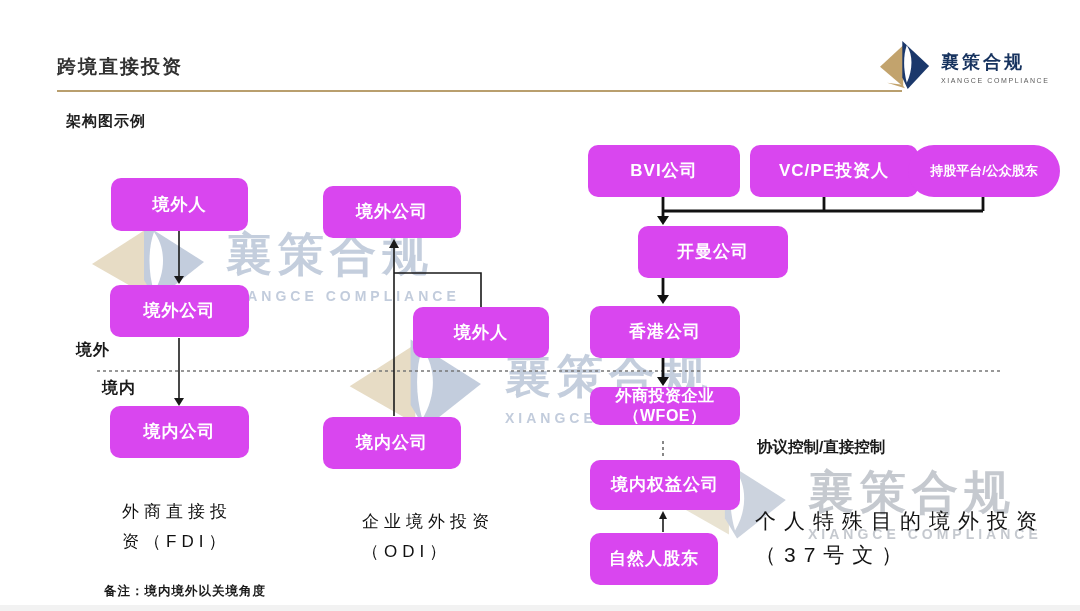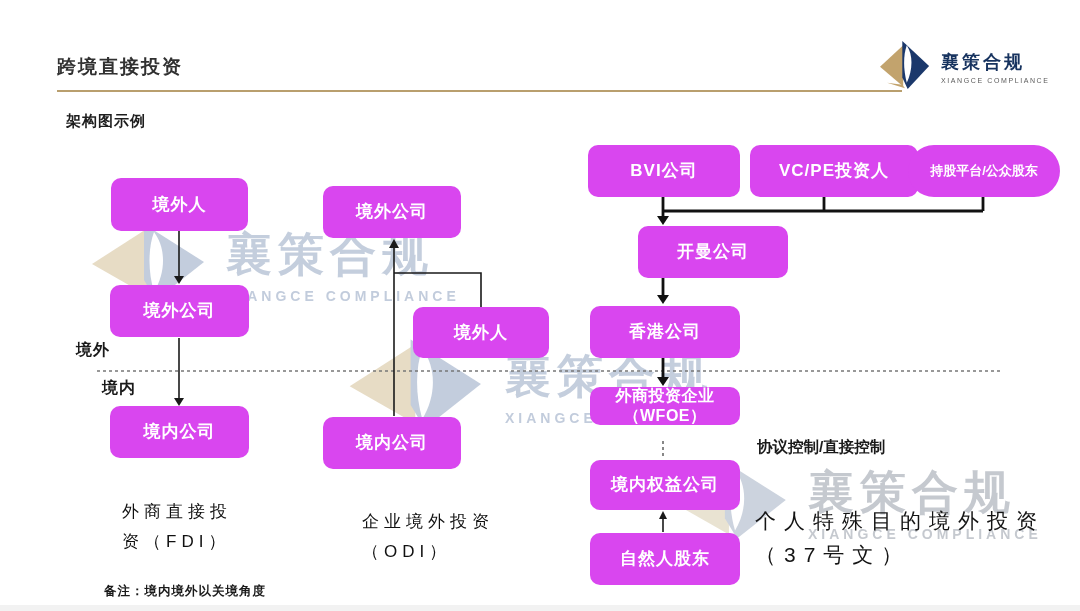--- a/index.html
+++ b/index.html
@@ -206,21 +206,21 @@
   <div class="nbox" style="left:588px; top:145px; width:152px; height:52px;">BVI公司</div>
   <div class="nbox" style="left:750px; top:145px; width:168px; height:52px;">VC/PE投资人</div>
   <div class="nbox fs15" style="left:908px; top:145px; width:152px; height:52px;">持股平台/公众股东</div>
   <div class="nbox" style="left:594px; top:226px; width:150px; height:52px;margin-left:44px;">开曼公司</div>
   <div class="nbox" style="left:590px; top:306px; width:150px; height:52px;">香港公司</div>
   <div class="nbox fs16" style="left:590px; top:387px; width:150px; height:38px;">
     <div>外商投资企业</div>
     <div>（WFOE）</div>
   </div>
   <div class="nbox" style="left:590px; top:460px; width:150px; height:50px;">境内权益公司</div>
-  <div class="nbox" style="left:590px; top:533px; width:150px; height:52px;">自然人股东</div>
+  <div class="nbox" style="left:590px; top:533px; width:128px; height:52px;">自然人股东</div>
 
 
   <div class="control-label">协议控制/直接控制</div>
 
   <div class="caption-37">
     <div>个人特殊目的境外投资</div>
     <div>（37号文）</div>
   </div>
 
   <div class="footnote">备注：境内境外以关境角度</div>

